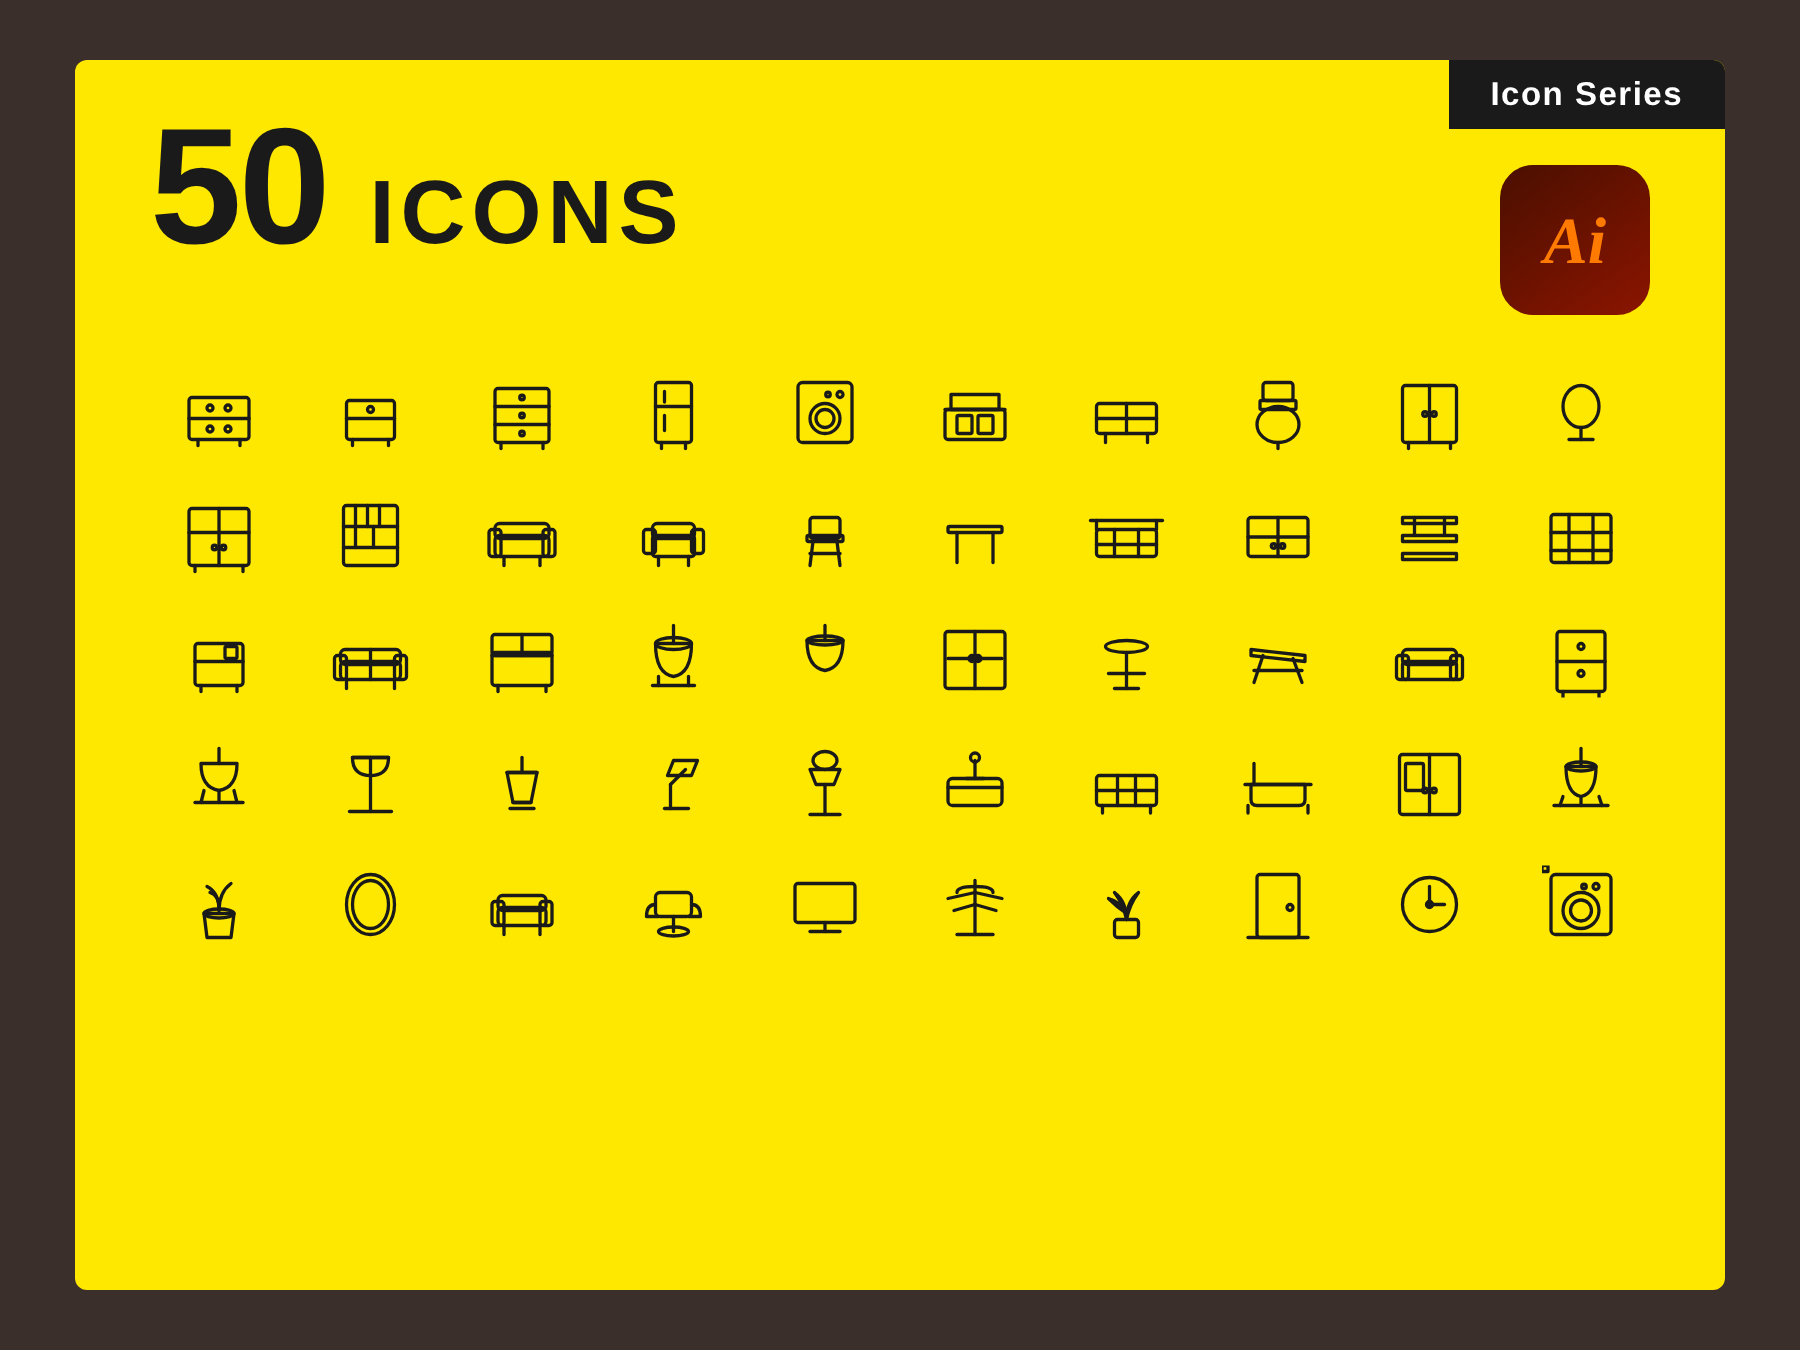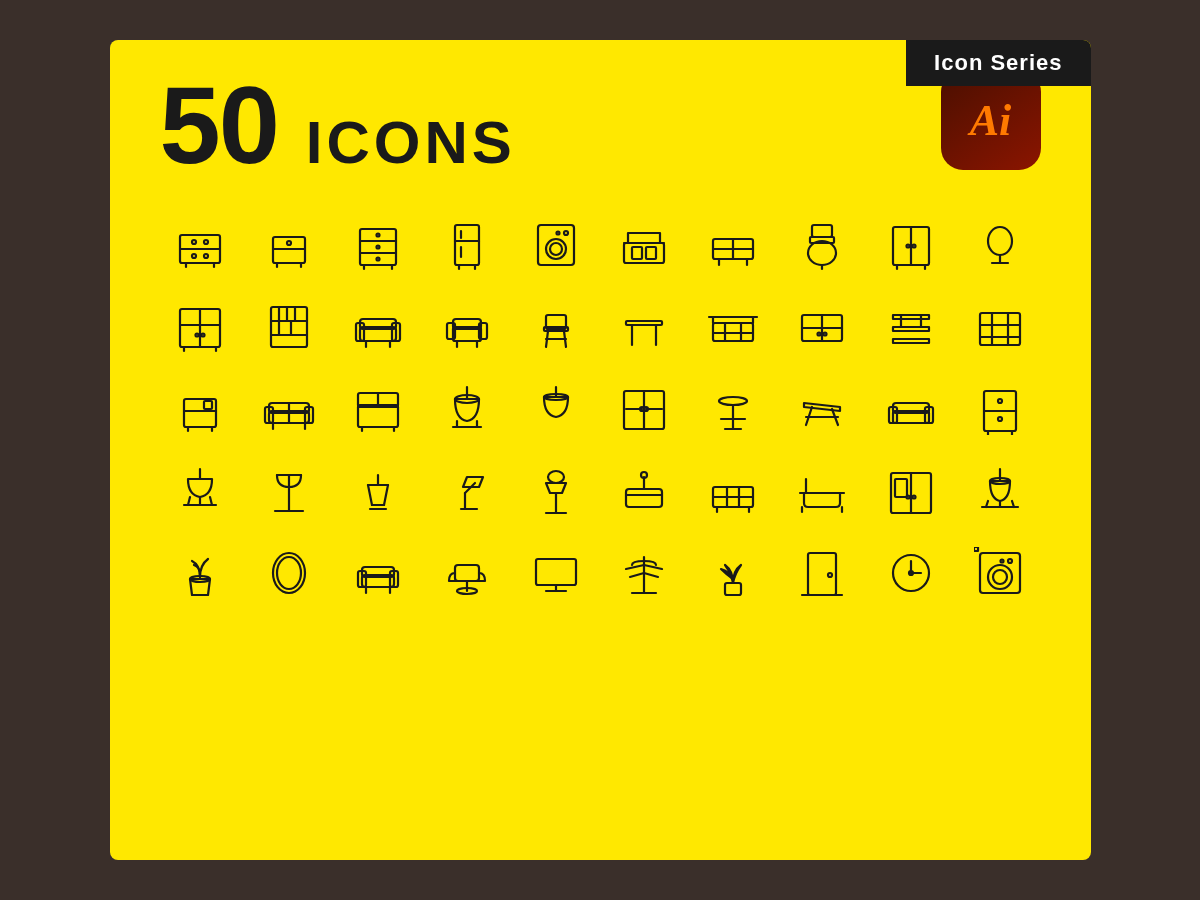--- a/index.html
+++ b/index.html
@@ -7,21 +7,21 @@
       width: 1200px;
       height: 900px;
       background-color: #3a2f2a;
       display: flex;
       align-items: center;
       justify-content: center;
       font-family: Arial, sans-serif;
       overflow: hidden;
     }
     .main-card {
-      width: 981px;
+      width: 1100px;
       height: 820px;
       background-color: #FFE800;
       border-radius: 8px;
       position: relative;
       padding: 30px 50px 30px 50px;
     }
     .header-area {
       display: flex;
       align-items: flex-start;
       justify-content: space-between;
@@ -58,20 +58,21 @@
       letter-spacing: 1px;
     }
     .ai-logo {
       width: 100px;
       height: 100px;
       background: linear-gradient(145deg, #4a0f00, #8B1500);
       border-radius: 22px;
       display: flex;
       align-items: center;
       justify-content: center;
+      margin-top: 40px;
     }
     .ai-text {
       font-size: 44px;
       font-weight: 900;
       color: #FF7A00;
       font-style: italic;
       font-family: 'Times New Roman', serif;
     }
     .icons-grid {
       display: grid;

